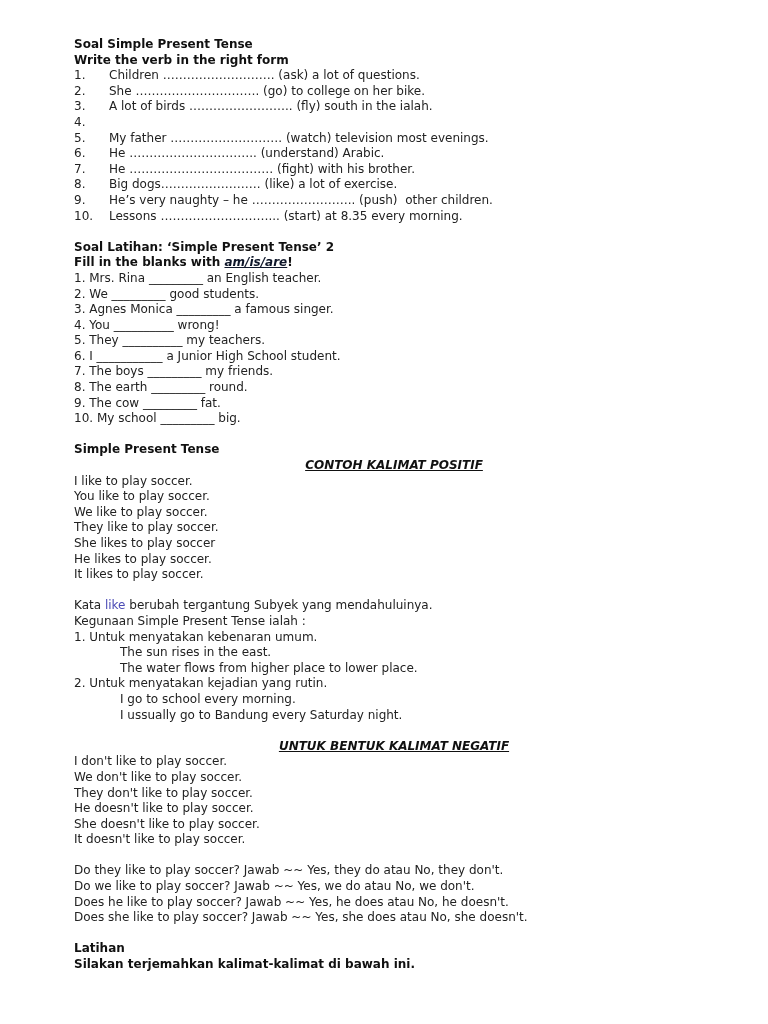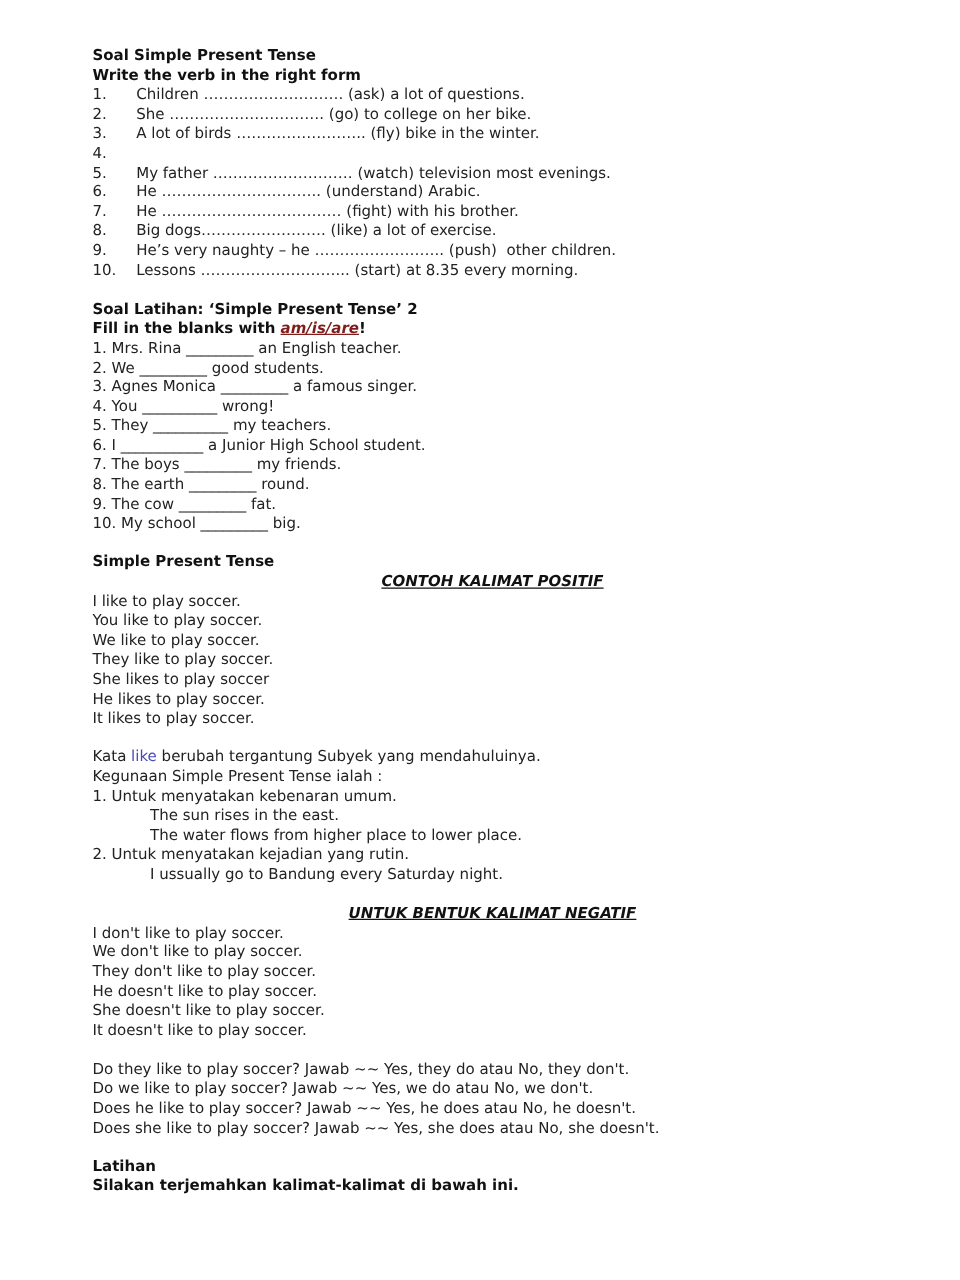--- a/index.html
+++ b/index.html
@@ -9,34 +9,34 @@
     font-family: "DejaVu Sans", sans-serif; font-size: 12px; color: #222;
     line-height: 15.6px;
   }
   .line { white-space: pre; height: 15.6px; }
   .bold { font-weight: bold; color: #111; }
   .ul-it { font-weight: bold; font-style: italic; text-decoration: underline; color: #111; text-align: center; }
   .num-row { display: flex; }
   .num { width: 35px; }
   .indent { padding-left: 46px; }
   .gap { height: 15.6px; }
-  .link { color: #7f1d1d; font-style: italic; text-decoration: underline; font-weight: bold; text-align: center; }
+  .link { color: #0f172a; font-style: italic; text-decoration: underline; font-weight: bold; text-align: center; }
   .blue { color: #4a4ab5; margin-top: 46px; }
 </style>
 </head>
 <body>
 
 <div class="page">
 
   <div class="line bold">Soal Simple Present Tense</div>
   <div class="line bold">Write the verb in the right form</div>
   <div>
     <div class="num-row line"><span class="num">1.</span><span>Children ………………………. (ask) a lot of questions.</span></div>
     <div class="num-row line"><span class="num">2.</span><span>She …………………………. (go) to college on her bike.</span></div>
-    <div class="num-row line"><span class="num">3.</span><span>A lot of birds …………………….. (fly) bike in the winter.</span></div>
+    <div class="num-row line"><span class="num">3.</span><span>A lot of birds …………………….. (fly) south in the ialah.</span></div>
     <div class="num-row line"><span class="num">4.</span></div>
     <div class="num-row line"><span class="num">5.</span><span>My father ………………………. (watch) television most evenings.</span></div>
     <div class="num-row line"><span class="num">6.</span><span>He ………………………….. (understand) Arabic.</span></div>
     <div class="num-row line"><span class="num">7.</span><span>He ……………………………… (fight) with his brother.</span></div>
     <div class="num-row line"><span class="num">8.</span><span>Big dogs……………………. (like) a lot of exercise.</span></div>
     <div class="num-row line"><span class="num">9.</span><span>He’s very naughty – he …………………….. (push)  other children.</span></div>
     <div class="num-row line"><span class="num">10.</span><span>Lessons ………………………... (start) at 8.35 every morning.</span></div>
   </div>
   <div class="gap"></div>
 
@@ -68,20 +68,21 @@
     <div class="line">It likes to play soccer.</div>
   </div>
   <div class="gap"></div>
 
   <div class="line"><span>Kata </span><span class="blue">like</span><span> berubah tergantung Subyek yang mendahuluinya.</span></div>
   <div class="line">Kegunaan Simple Present Tense ialah :</div>
   <div class="line">1. Untuk menyatakan kebenaran umum.</div>
   <div class="line indent">The sun rises in the east.</div>
   <div class="line indent">The water flows from higher place to lower place.</div>
   <div class="line">2. Untuk menyatakan kejadian yang rutin.</div>
+  <div class="line indent">I go to school every morning.</div>
   <div class="line indent">I ussually go to Bandung every Saturday night.</div>
   <div class="gap"></div>
 
   <div class="line ul-it">UNTUK BENTUK KALIMAT NEGATIF</div>
   <div>
     <div class="line">I don't like to play soccer.</div>
     <div class="line">We don't like to play soccer.</div>
     <div class="line">They don't like to play soccer.</div>
     <div class="line">He doesn't like to play soccer.</div>
     <div class="line">She doesn't like to play soccer.</div>

